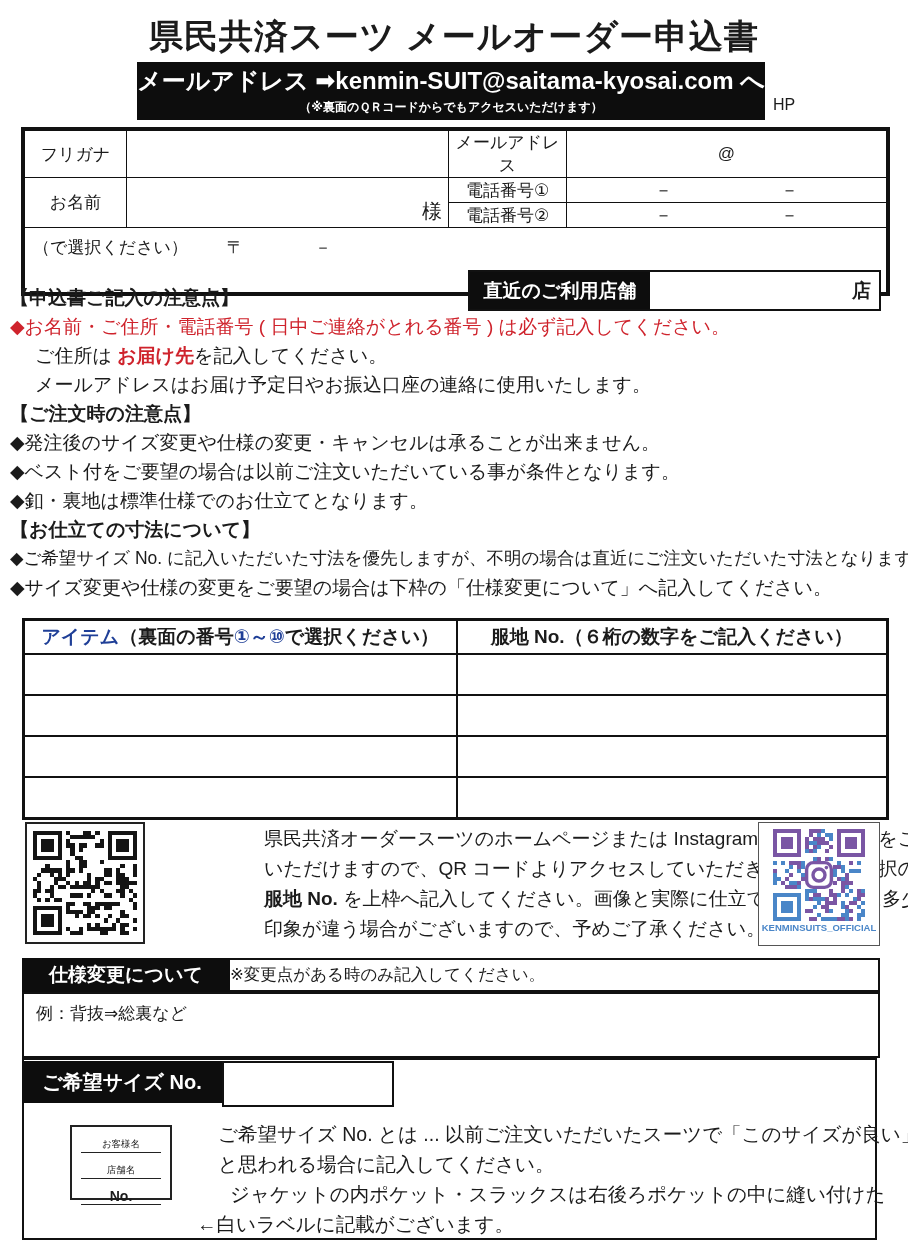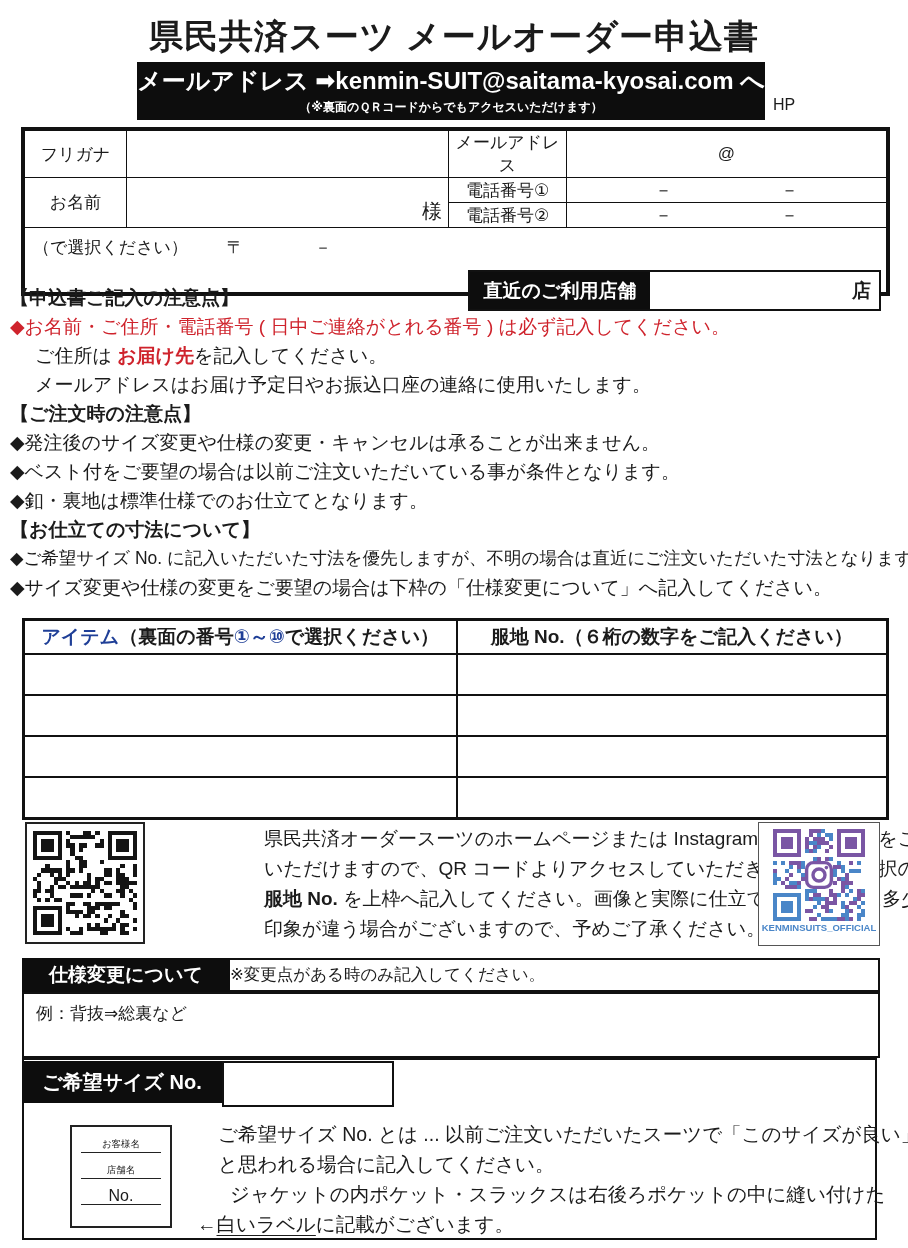--- a/index.html
+++ b/index.html
@@ -76,30 +76,30 @@
              box-sizing:border-box;font-size:17px;padding:8px 0 0 12px;background:#fff;}
 
   
   .size-bigbox{position:absolute;left:22px;top:1058px;width:855px;height:182px;
                border:2.5px solid #111;box-sizing:border-box;background:#fff;}
   .size-label{position:absolute;left:22px;top:1061px;width:200px;height:42px;background:#0d0d0d;
               color:#fff;display:flex;align-items:center;justify-content:center;
               font-size:20px;font-weight:bold;}
   .size-input{position:absolute;left:222px;top:1061px;width:172px;height:46px;background:#fff;
               border:2.5px solid #111;box-sizing:border-box;}
-  .size-card{position:absolute;left:70px;top:1125px;width:102px;height:103px;border:2px solid #222;
+  .size-card{position:absolute;left:70px;top:1125px;width:102px;height:75px;border:2px solid #222;
              box-sizing:border-box;background:#fff;}
   .size-card .row{margin:6px 9px 0 9px;border-bottom:1.5px solid #222;text-align:center;
                   font-size:9.5px;height:19px;line-height:22px;}
-  .size-card .row.no{font-weight:normal;font-size:16px;}
+  .size-card .row.no{font-weight:bold;font-size:14px;}
   .size-desc{position:absolute;left:197px;top:1119px;width:690px;}
   .size-desc div{font-size:19.5px;line-height:30px;white-space:nowrap;}
   .size-desc .i1{padding-left:21px;}
   .size-desc .i2{padding-left:33px;}
-  .ul{text-decoration:underline;text-underline-offset:4px;}
+  .ul{text-underline-offset:4px;}
 </style>
 </head>
 <body>
 
 <div id="page">
 
   <div class="title">県民共済スーツ メールオーダー申込書</div>
   <div class="banner">
     <div class="l1">メールアドレス ➡kenmin-SUIT@saitama-kyosai.com へ</div>
     <div class="l2">（※裏面のＱＲコードからでもアクセスいただけます）</div>

